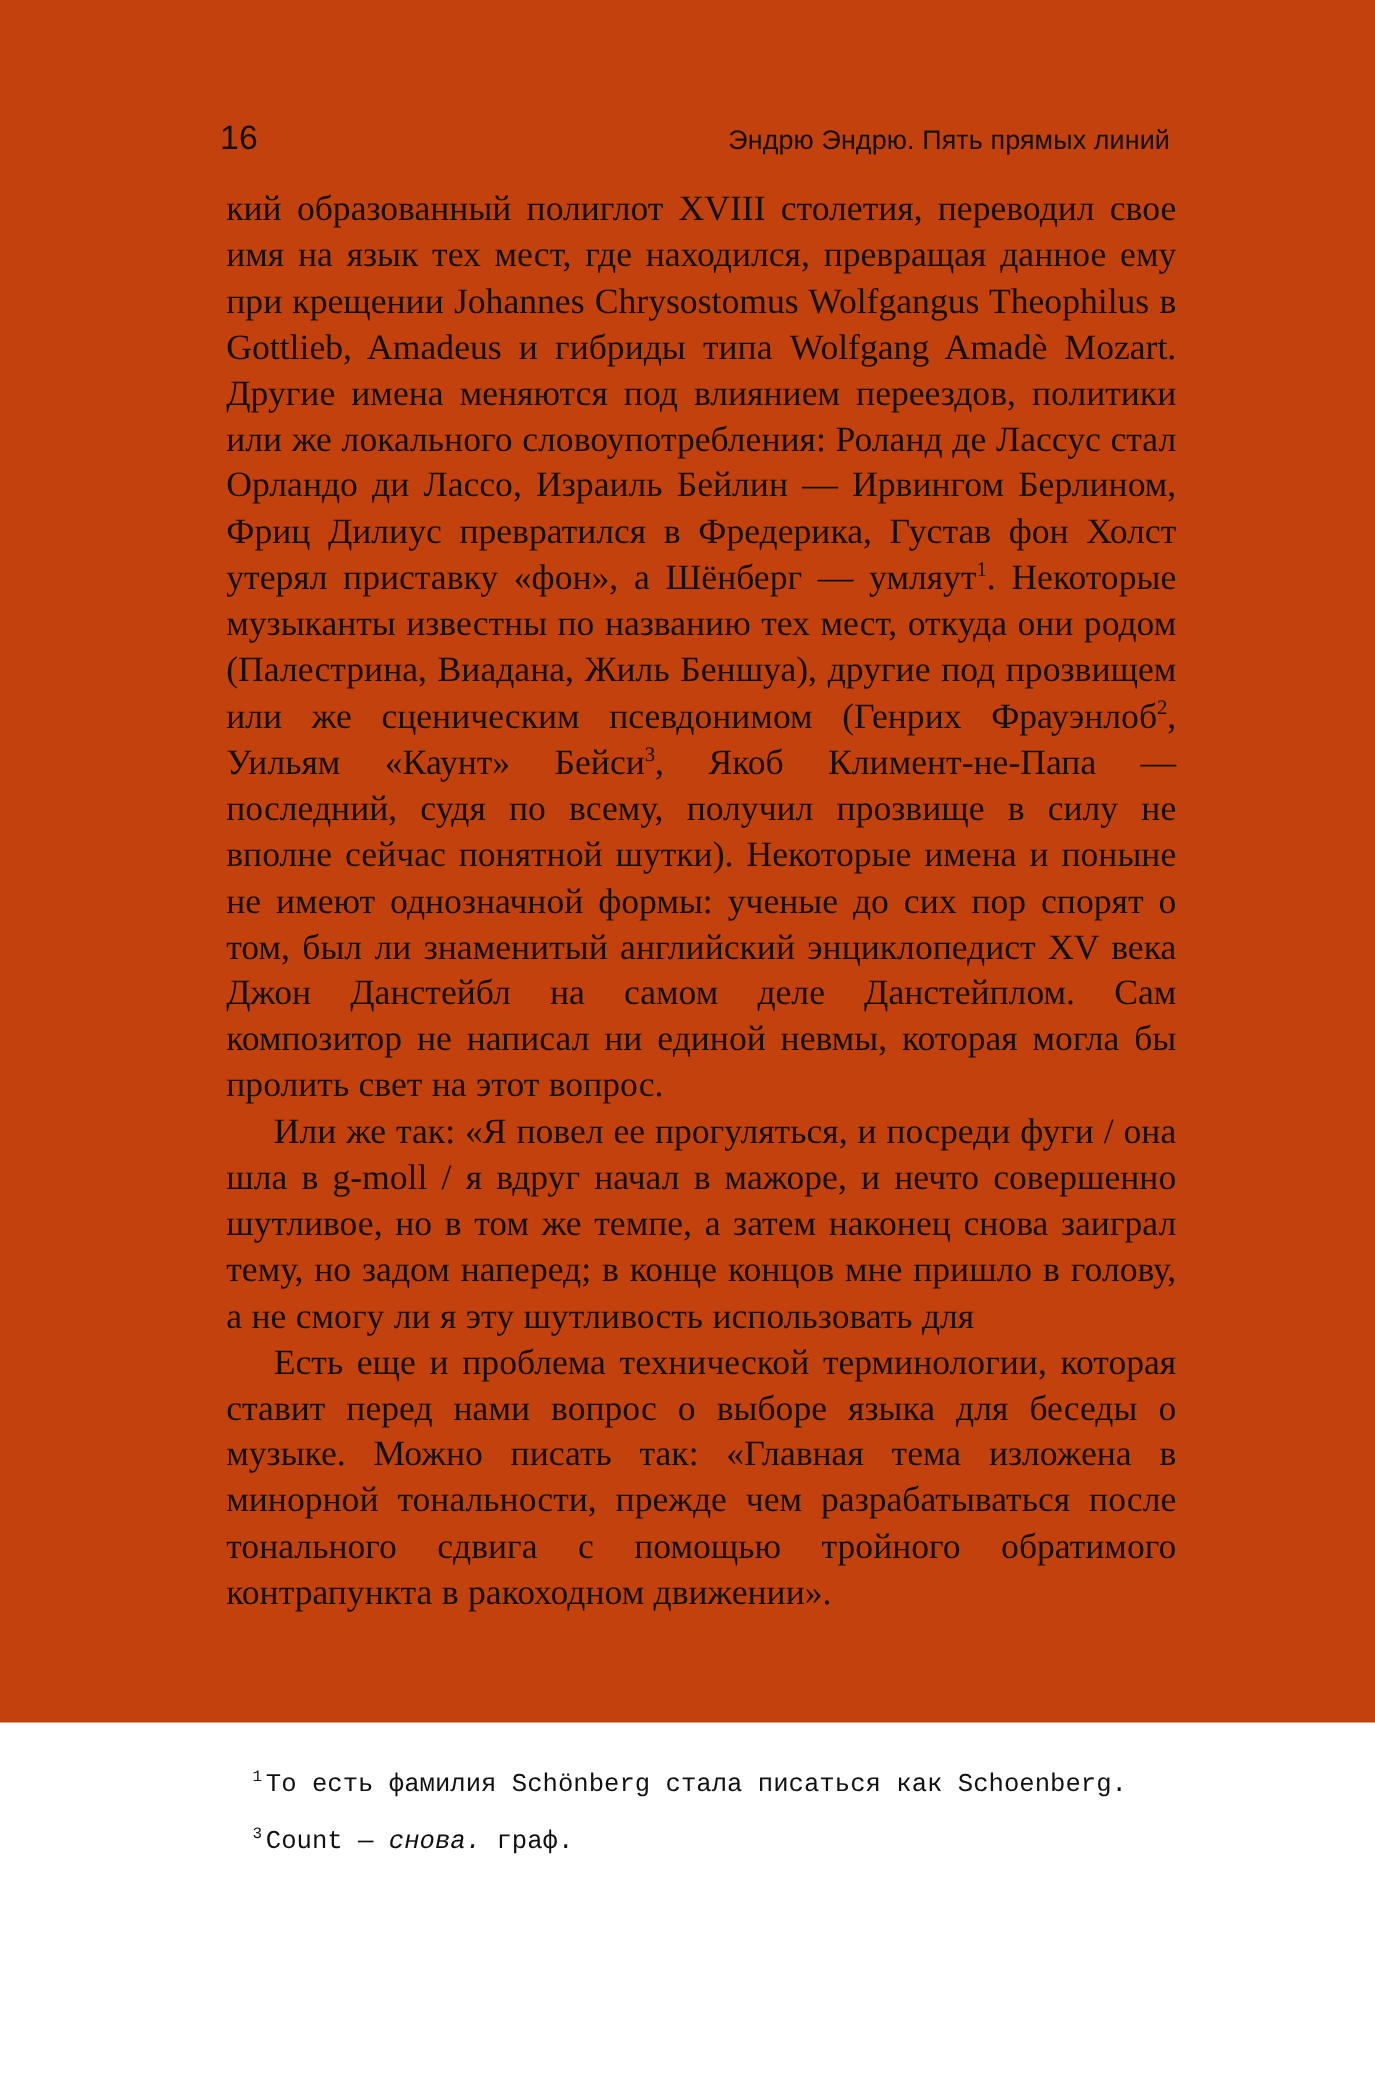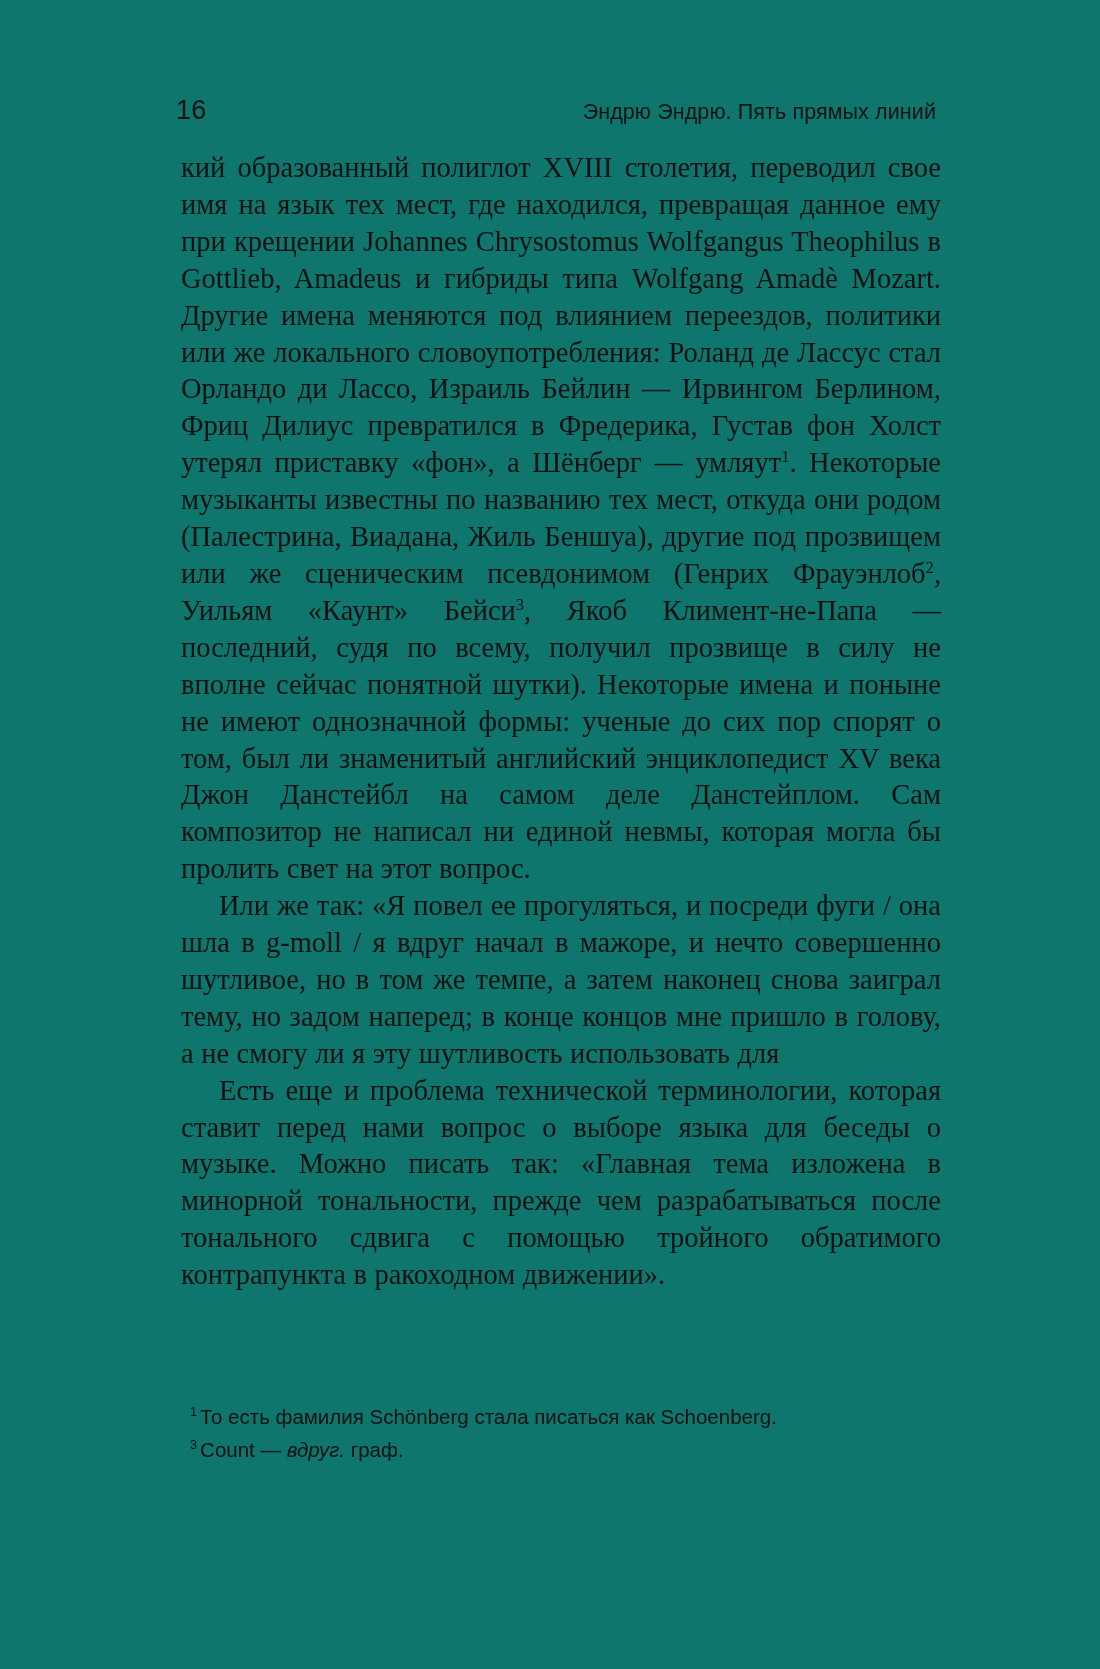--- a/index.html
+++ b/index.html
@@ -11,22 +11,22 @@
     height: 1669px;
     background: #ffffff;
     font-family: "Liberation Serif", "DejaVu Serif", serif;
     color: #111111;
     overflow: hidden;
   }
 
   .page {
     position: relative;
     width: 1100px;
-    height: 1669px;
-    background: #0f766e;
+    height: 1378px;
+    background: #c2410c;
   }
 
   
   .running-head {
     position: absolute;
     left: 176px;
     top: 95px;
     width: 760px;
     display: flex;
     align-items: baseline;
@@ -84,22 +84,23 @@
     position: absolute;
     left: 190px;
     top: 1400px;
     width: 750px;
     font-family: "Liberation Sans", "DejaVu Sans", sans-serif;
     font-size: 20.5px;
     line-height: 33px;
     color: #111111;
   }
   .footnote {
-    margin: 0;
+    margin: 12px;
     white-space: nowrap;
+    font-family: Liberation Mono, monospace;
   }
   .footnote sup.fnmark {
     font-size: 0.62em;
     vertical-align: super;
     line-height: 0;
     margin-right: 3px;
   }
   .footnote em {
     font-style: italic;
   }
@@ -115,16 +116,16 @@
   </div>
 
   <div class="textblock">
     <p class="para">кий образованный полиглот XVIII столетия, переводил свое имя на язык тех мест, где находился, превращая данное ему при крещении Johannes Chrysostomus Wolfgangus Theophilus в Gottlieb, Amadeus и гибриды типа Wolfgang Amadè Mozart. Другие имена меняются под влиянием переездов, политики или же локального словоупотребления: Роланд де Лассус стал Орландо ди Лассо, Израиль Бейлин — Ирвингом Берлином, Фриц Дилиус превратился в Фредерика, Густав фон Холст утерял приставку «фон», а Шёнберг — умляут<sup class="fn">1</sup>. Некоторые музыканты известны по названию тех мест, откуда они родом (Палестрина, Виадана, Жиль Беншуа), другие под прозвищем или же сценическим псевдонимом (Генрих Фрауэнлоб<sup class="fn">2</sup>, Уильям «Каунт» Бейси<sup class="fn">3</sup>, Якоб Климент-не-Папа — последний, судя по всему, получил прозвище в силу не вполне сейчас понятной шутки). Некоторые имена и поныне не имеют однозначной формы: ученые до сих пор спорят о том, был ли знаменитый английский энциклопедист XV века Джон Данстейбл на самом деле Данстейплом. Сам композитор не написал ни единой невмы, которая могла бы пролить свет на этот вопрос.</p>
     <p class="para indent">Или же так: «Я повел ее прогуляться, и посреди фуги / она шла в g-moll / я вдруг начал в мажоре, и нечто совершенно шутливое, но в том же темпе, а затем наконец снова заиграл тему, но задом наперед; в конце концов мне пришло в голову, а не смогу ли я эту шутливость использовать для</p>
     <p class="para indent">Есть еще и проблема технической терминологии, которая ставит перед нами вопрос о выборе языка для беседы о музыке. Можно писать так: «Главная тема изложена в минорной тональности, прежде чем разрабатываться после тонального сдвига с помощью тройного обратимого контрапункта в ракоходном движении».</p>
   </div>
 
   <div class="footnotes">
     <p class="footnote"><sup class="fnmark">1</sup><span>То есть фамилия Schönberg стала писаться как Schoenberg.</span></p>
-    <p class="footnote"><sup class="fnmark">3</sup><span>Count — <em>вдруг.</em> граф.</span></p>
+    <p class="footnote"><sup class="fnmark">3</sup><span>Count — <em>снова.</em> граф.</span></p>
   </div>
 
 </div>
 
 </body></html>

